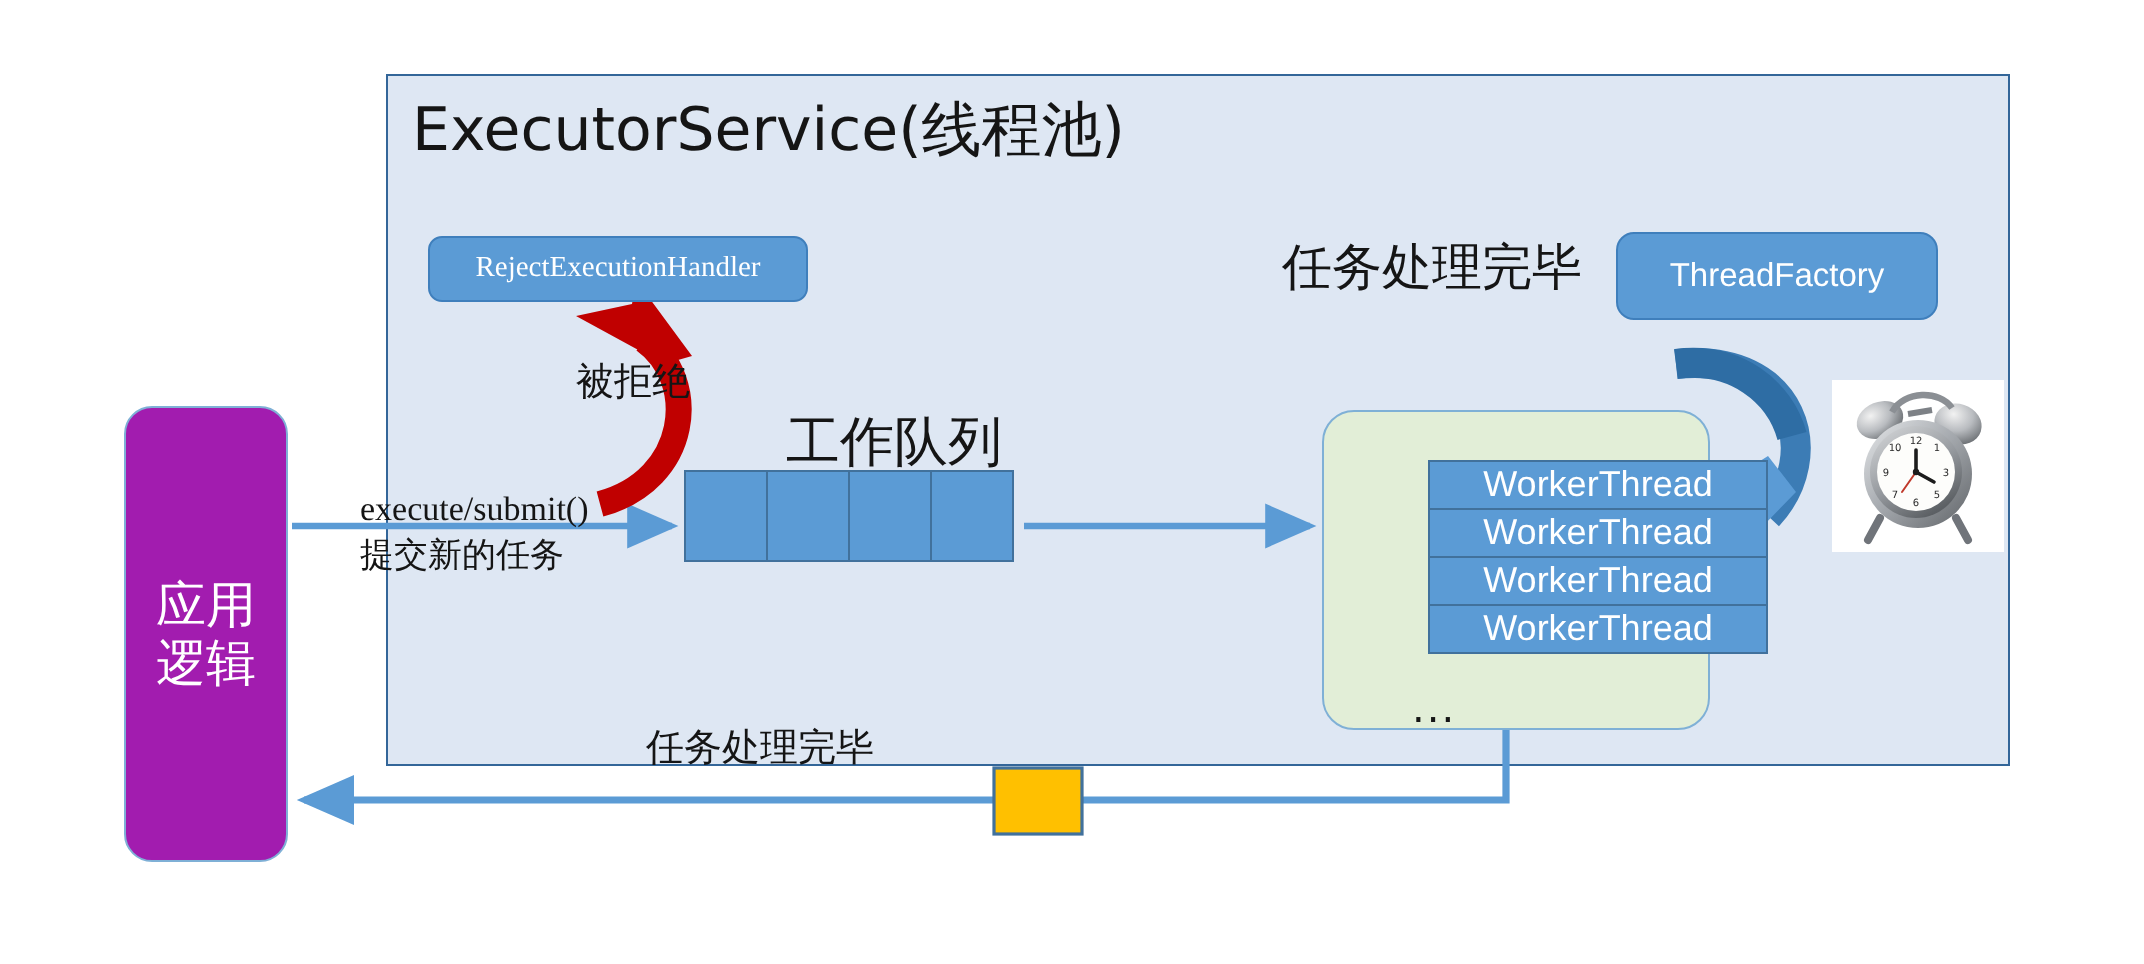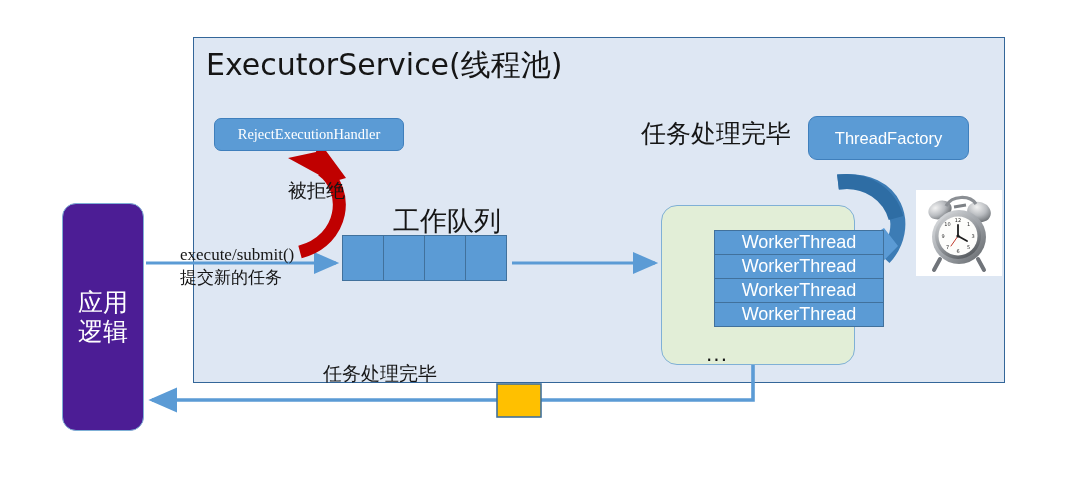--- a/index.html
+++ b/index.html
@@ -40,21 +40,21 @@
     font-family: "DejaVu Sans", "Liberation Sans", sans-serif;
   }
 
   
   .app-logic {
     position: absolute;
     left: 62px;
     top: 203px;
     width: 82px;
     height: 228px;
-    background: #4c1d95;
+    background: #a21caf;
     border: 1.5px solid #7fb0d6;
     border-radius: 14px;
     box-sizing: border-box;
     display: flex;
     flex-direction: column;
     align-items: center;
     justify-content: center;
     color: #ffffff;
     font-size: 25px;
     line-height: 1.18;

